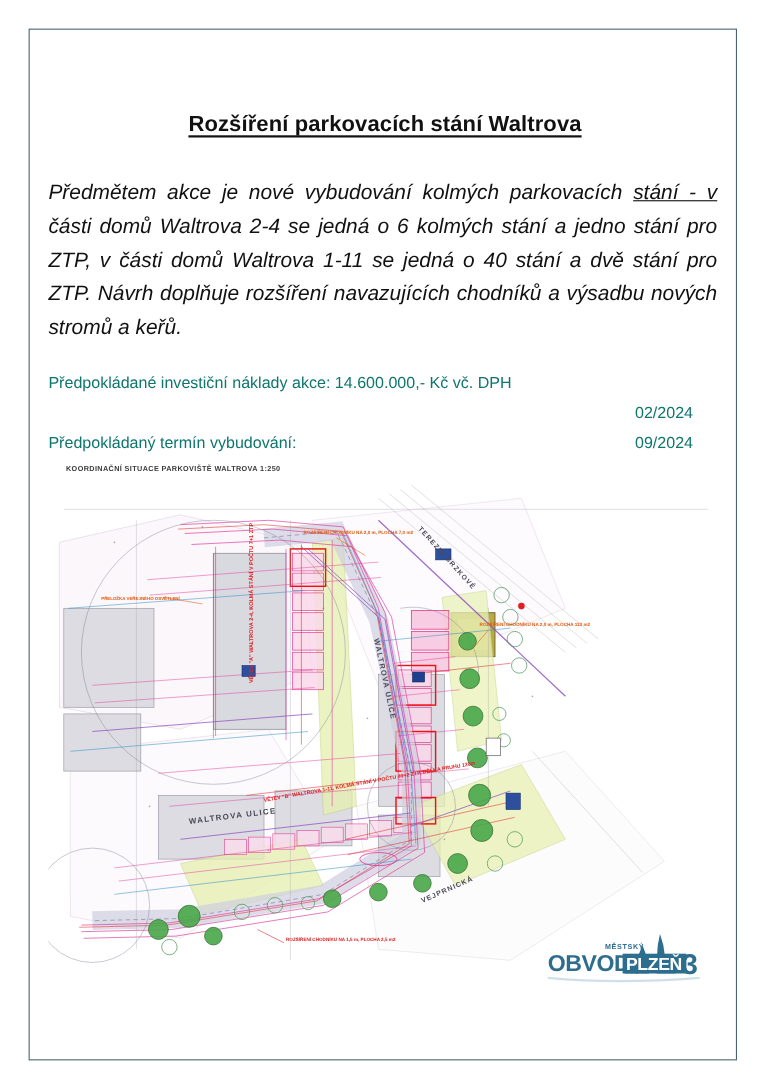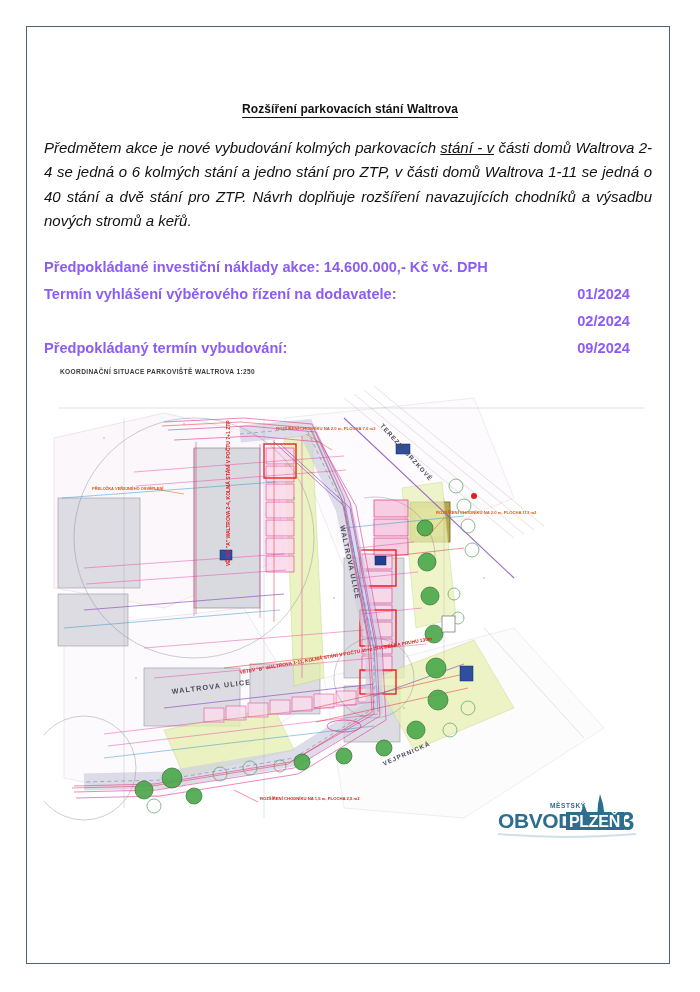--- a/index.html
+++ b/index.html
@@ -17,45 +17,45 @@
     border:1.5px solid #4a6572;
     box-sizing:border-box;
   }
   .content{
     position:absolute;
     left:44px;top:30px;
     width:612px;height:930px;
   }
   .doc-title{
     text-align:center;
-    font-size:12px;
+    font-size:20px;
     font-weight:bold;
     color:#111;
     text-decoration:underline;
     text-underline-offset:4px;
     margin-top:72px;
     letter-spacing:0.1px;
   }
   .intro{
-    margin-top:20px;
-    font-size:15px;
+    margin-top:36px;
+    font-size:19px;
     font-style:italic;
     color:#111;
     line-height:1.62;
     text-align:justify;
     padding-right:4px;
   }
   .intro .u{ text-decoration:underline; }
   .facts{ margin-top:26px; }
   .fact-row{
     display:flex;
     align-items:center;
     font-size:14.6px;
-    font-weight:bold;
-    color:#8b5cf6;
+    font-weight:normal;
+    color:#0f766e;
     margin-bottom:11px;
   }
   .fact-label{ white-space:nowrap; }
   .fact-row.wide .fact-label{ flex:0 0 auto; }
   .fact-value{
     margin-left:auto;
     padding-right:26px;
     white-space:nowrap;
   }
   .fact-row.single .fact-label{ margin-right:0; }
@@ -96,24 +96,20 @@
 
   <div class="doc-title">Rozšíření parkovacích stání Waltrova</div>
 
   <div class="intro">
     <span>Předmětem akce je nové vybudování kolmých parkovacích </span><span class="u">stání - v</span><span> části domů Waltrova 2-4 se jedná o 6 kolmých stání a jedno stání pro ZTP, v části domů Waltrova 1-11 se jedná o 40 stání a dvě stání pro ZTP. Návrh doplňuje rozšíření navazujících chodníků a výsadbu nových stromů a keřů.</span>
   </div>
 
   <div class="facts">
     <div class="fact-row single">
       <span class="fact-label">Předpokládané investiční náklady akce: 14.600.000,- Kč vč. DPH</span>
-    </div>
-    <div class="fact-row wide">
-      <span class="fact-label">Termín vyhlášení výběrového řízení na dodavatele:</span>
-      <span class="fact-value">01/2024</span>
     </div>
     <div class="fact-row wide">
       <span class="fact-value">02/2024</span>
     </div>
     <div class="fact-row wide">
       <span class="fact-label">Předpokládaný termín vybudování:</span>
       <span class="fact-value">09/2024</span>
     </div>
   </div>
 

